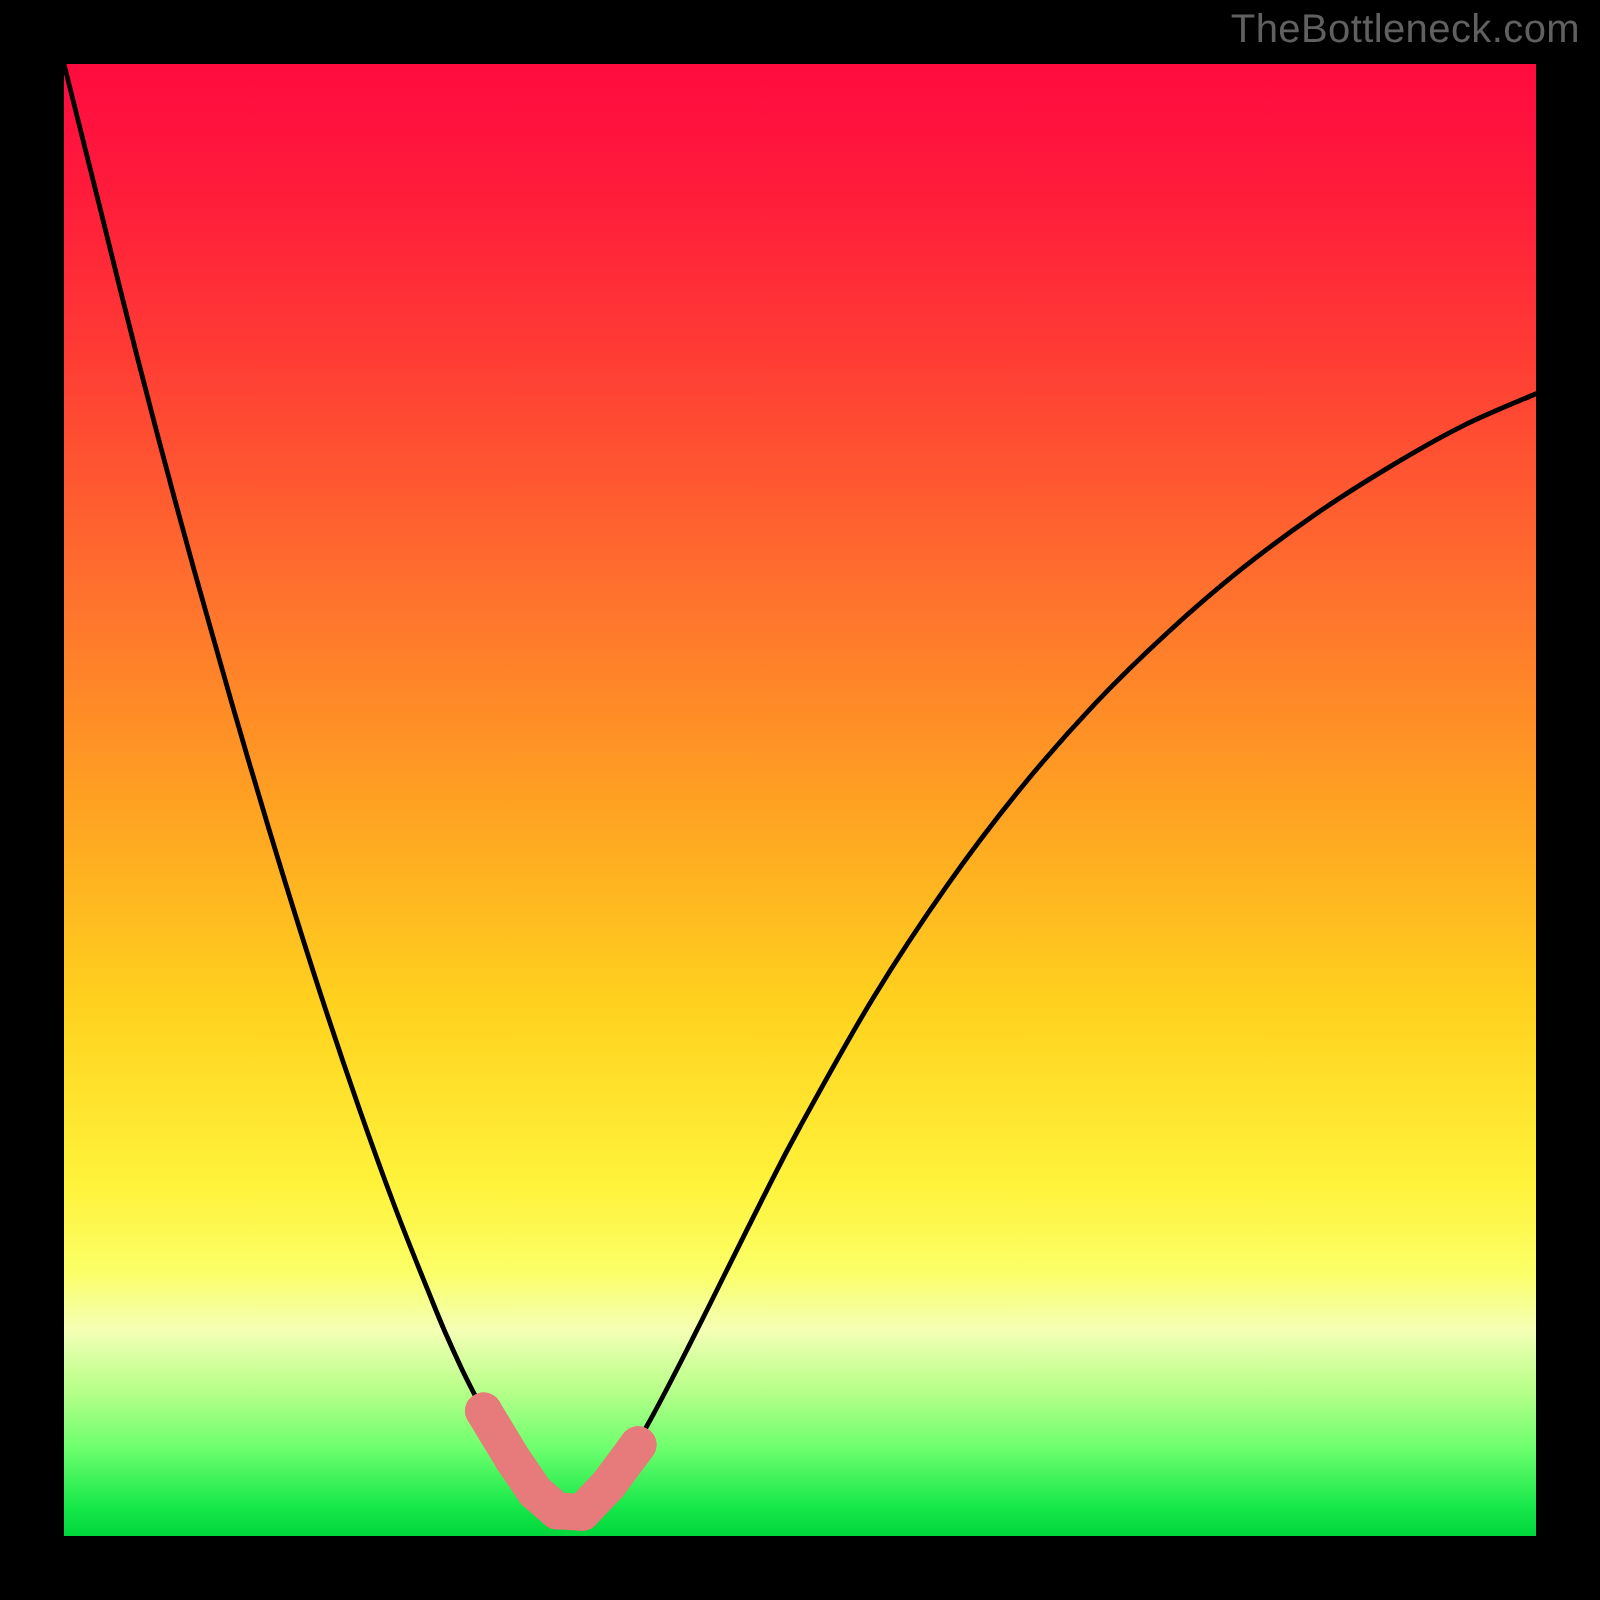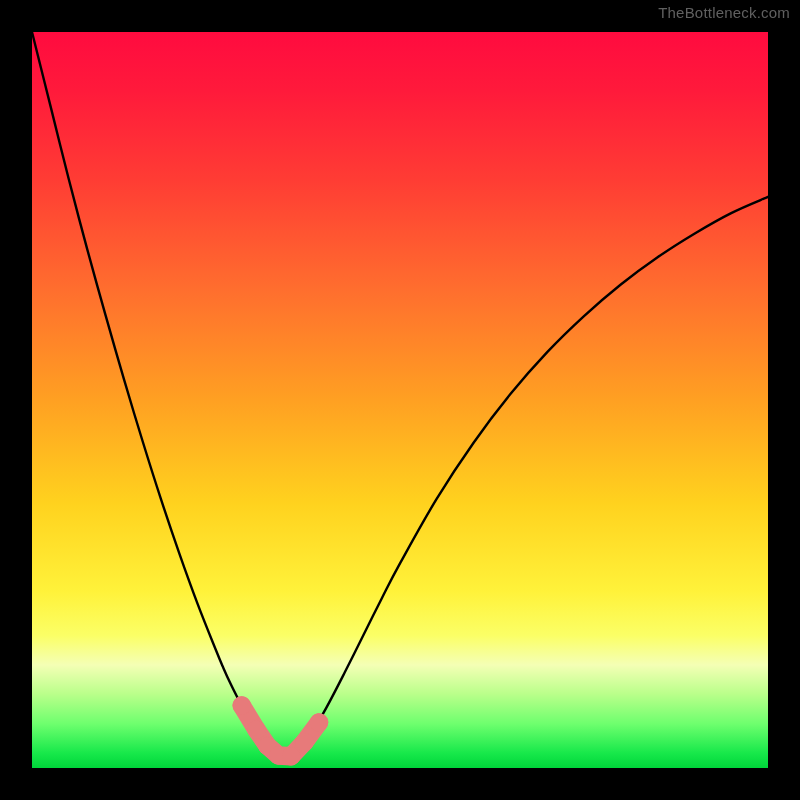--- a/index.html
+++ b/index.html
@@ -41,21 +41,21 @@
       #6eff6e 94%,
       #17e84a 98%,
       #00d53a 100%
     );
   }
   .watermark {
     position: absolute;
     top: 4px;
     right: 10px;
     color: #606060;
-    font-size: 15px;
+    font-size: 20px;
     letter-spacing: 0.2px;
     font-weight: 400;
     user-select: none;
   }
   svg.curve {
     position: absolute;
     left: 0;
     top: 0;
     width: 736px;
     height: 736px;

